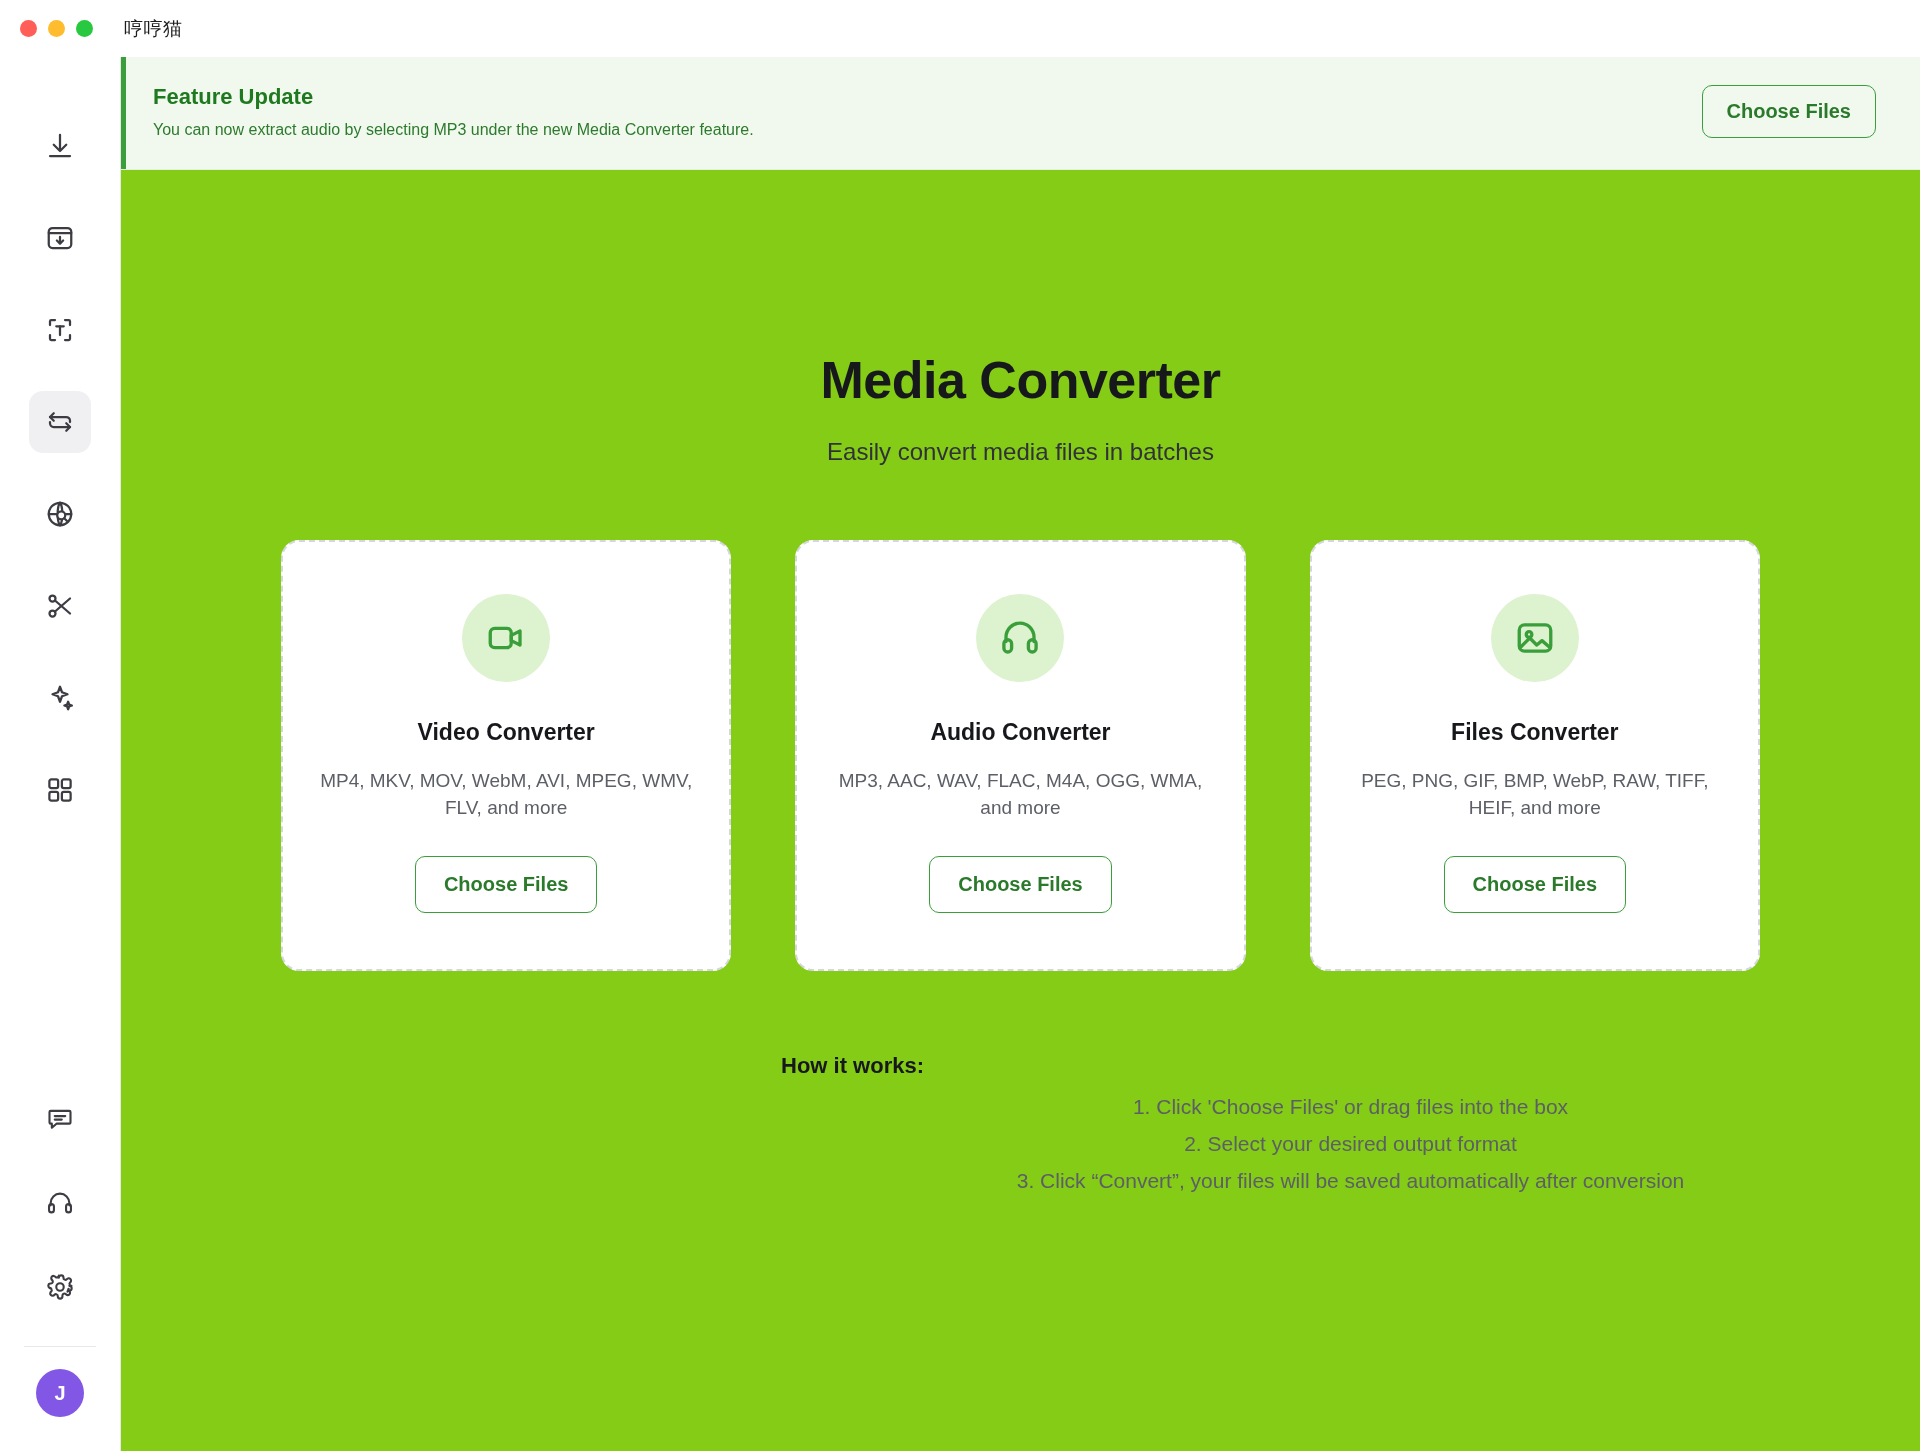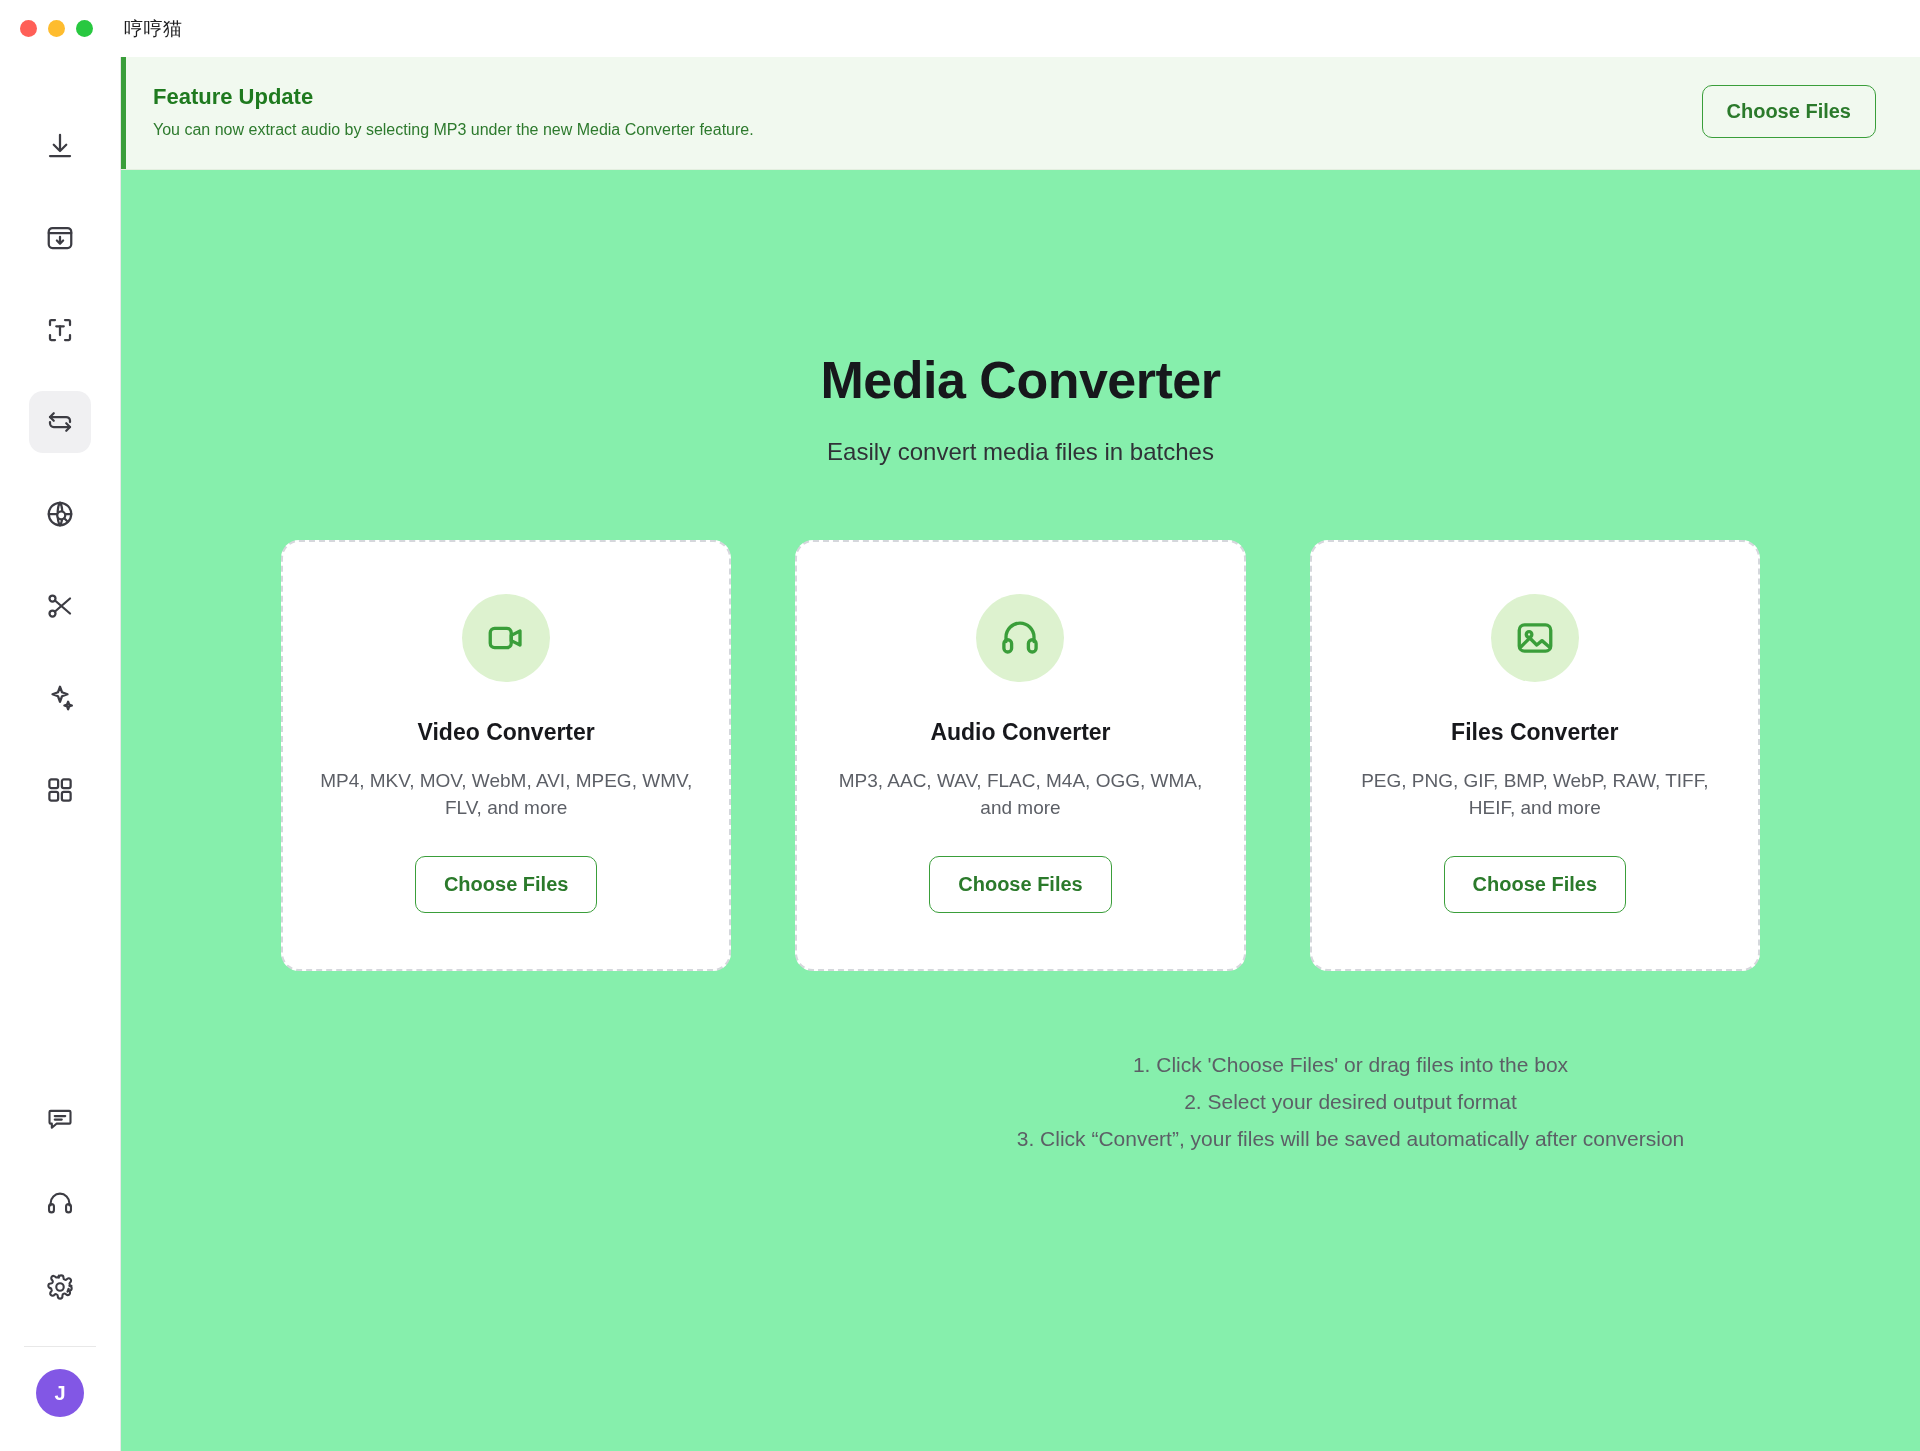--- a/index.html
+++ b/index.html
@@ -112,21 +112,21 @@
     justify-content: center;
     cursor: pointer;
   }
 
   
   .main {
     flex: 1;
     display: flex;
     flex-direction: column;
     min-width: 0;
-    background: #86efac;
+    background: #84cc16;
   }
 
   
   .banner {
     background: #f1f9ef;
     border-bottom: 1px solid #e3efdf;
     padding: 27px 44px 30px 28px;
     display: flex;
     align-items: center;
     justify-content: space-between;
@@ -447,20 +447,21 @@
               </svg>
             </div>
             <div class="card-title">Files Converter</div>
             <div class="card-formats">PEG, PNG, GIF, BMP, WebP, RAW, TIFF, HEIF, and more</div>
             <button class="card-btn">Choose Files</button>
           </div>
 
         </div>
 
         <div class="how">
+          <div class="how-title">How it works:</div>
           <div class="how-step">1. Click 'Choose Files' or drag files into the box</div>
           <div class="how-step">2. Select your desired output format</div>
           <div class="how-step">3. Click “Convert”, your files will be saved automatically after conversion</div>
         </div>
 
       </div>
     </div>
   </div>
 </div>
 

